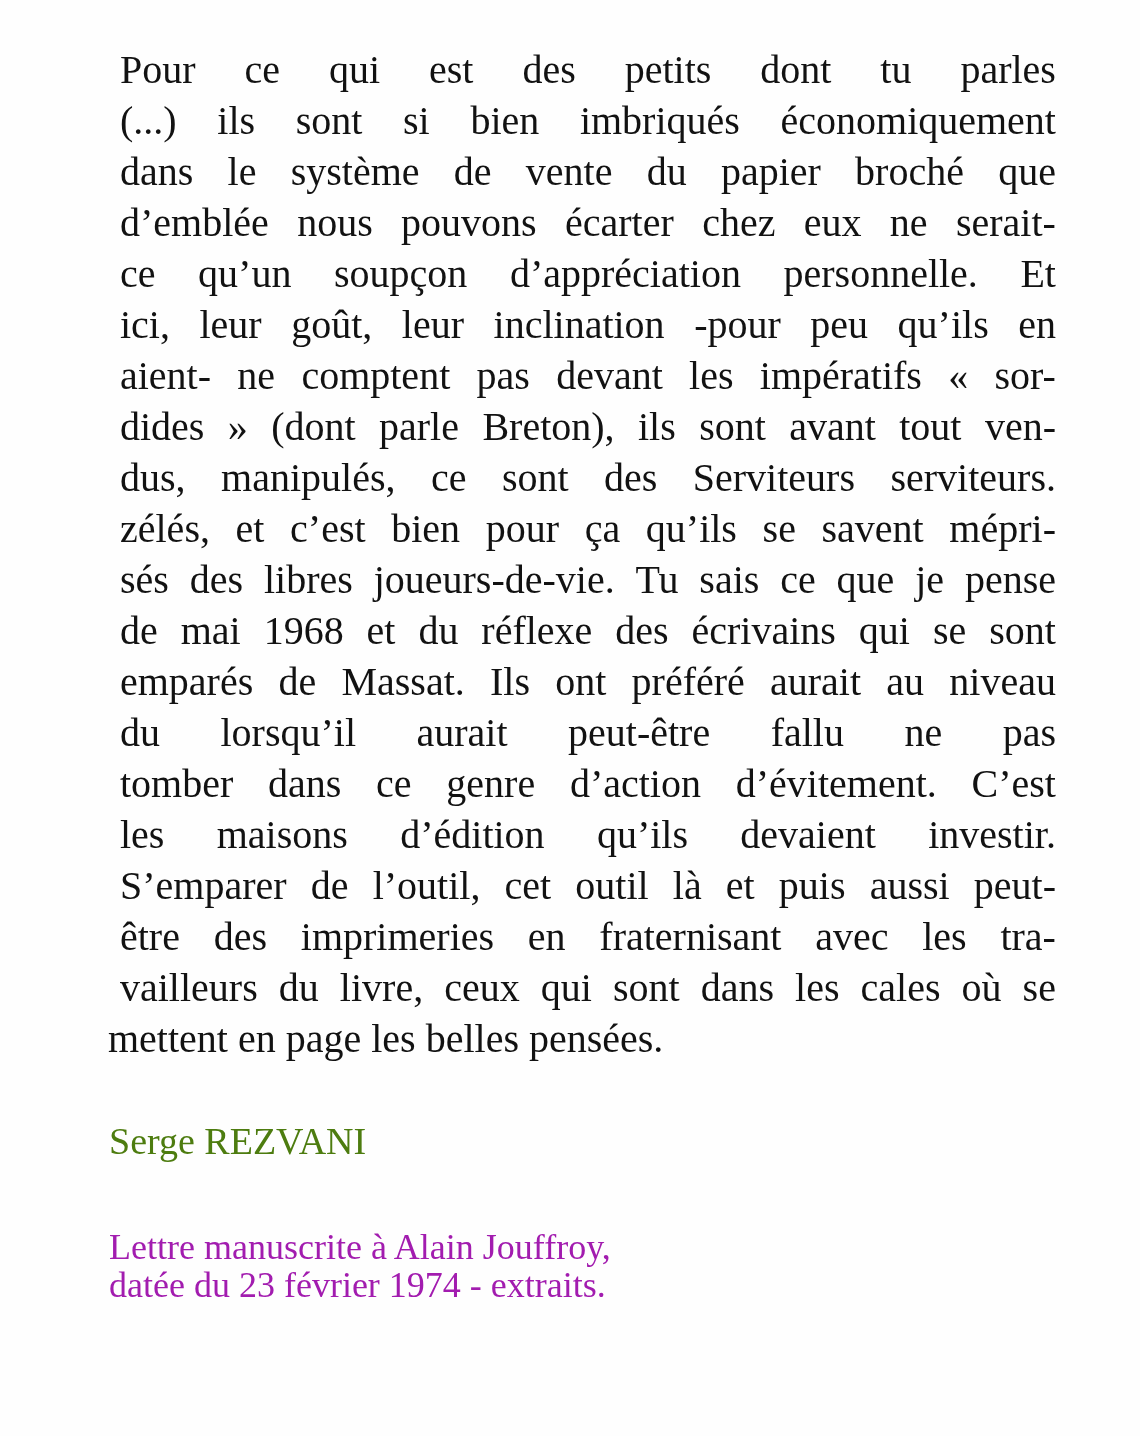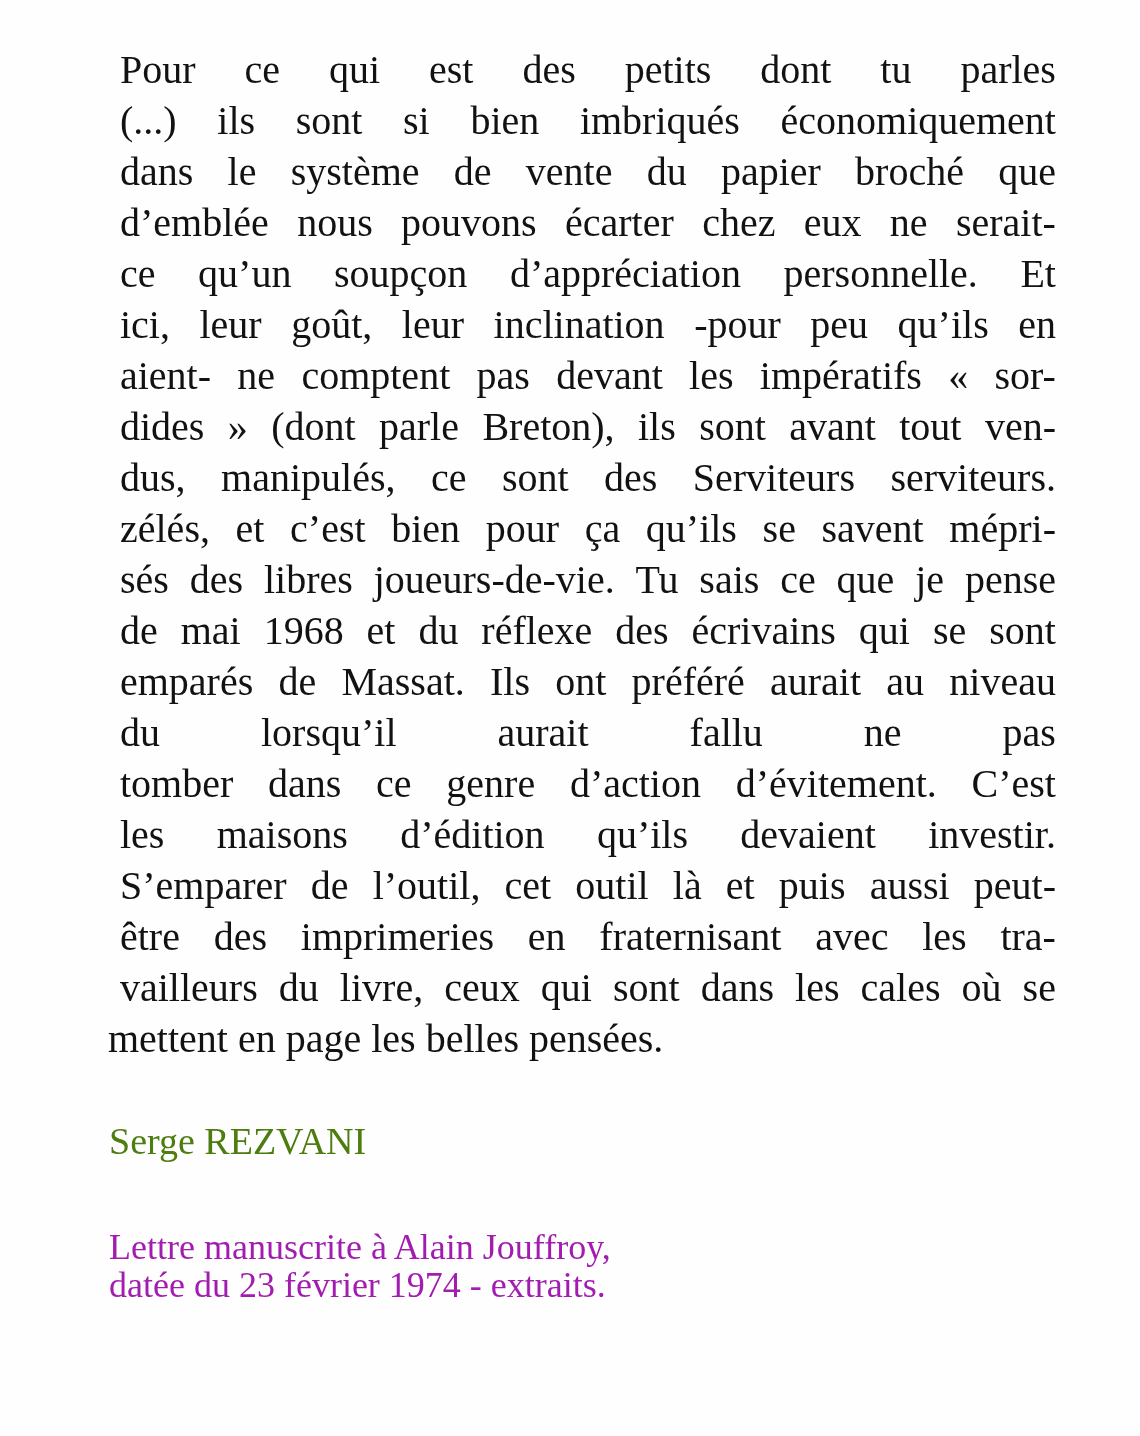--- a/index.html
+++ b/index.html
@@ -245,20 +245,21 @@
       <span>préféré</span>
       <span>aurait</span>
       <span>au</span>
       <span>niveau</span>
     </div>
 
     <div class="ln just">
       <span>du</span>
       <span>lorsqu’il</span>
       <span>aurait</span>
+      <span>peut-être</span>
       <span>fallu</span>
       <span>ne</span>
       <span>pas</span>
     </div>
 
     <div class="ln just">
       <span>tomber</span>
       <span>dans</span>
       <span>ce</span>
       <span>genre</span>

